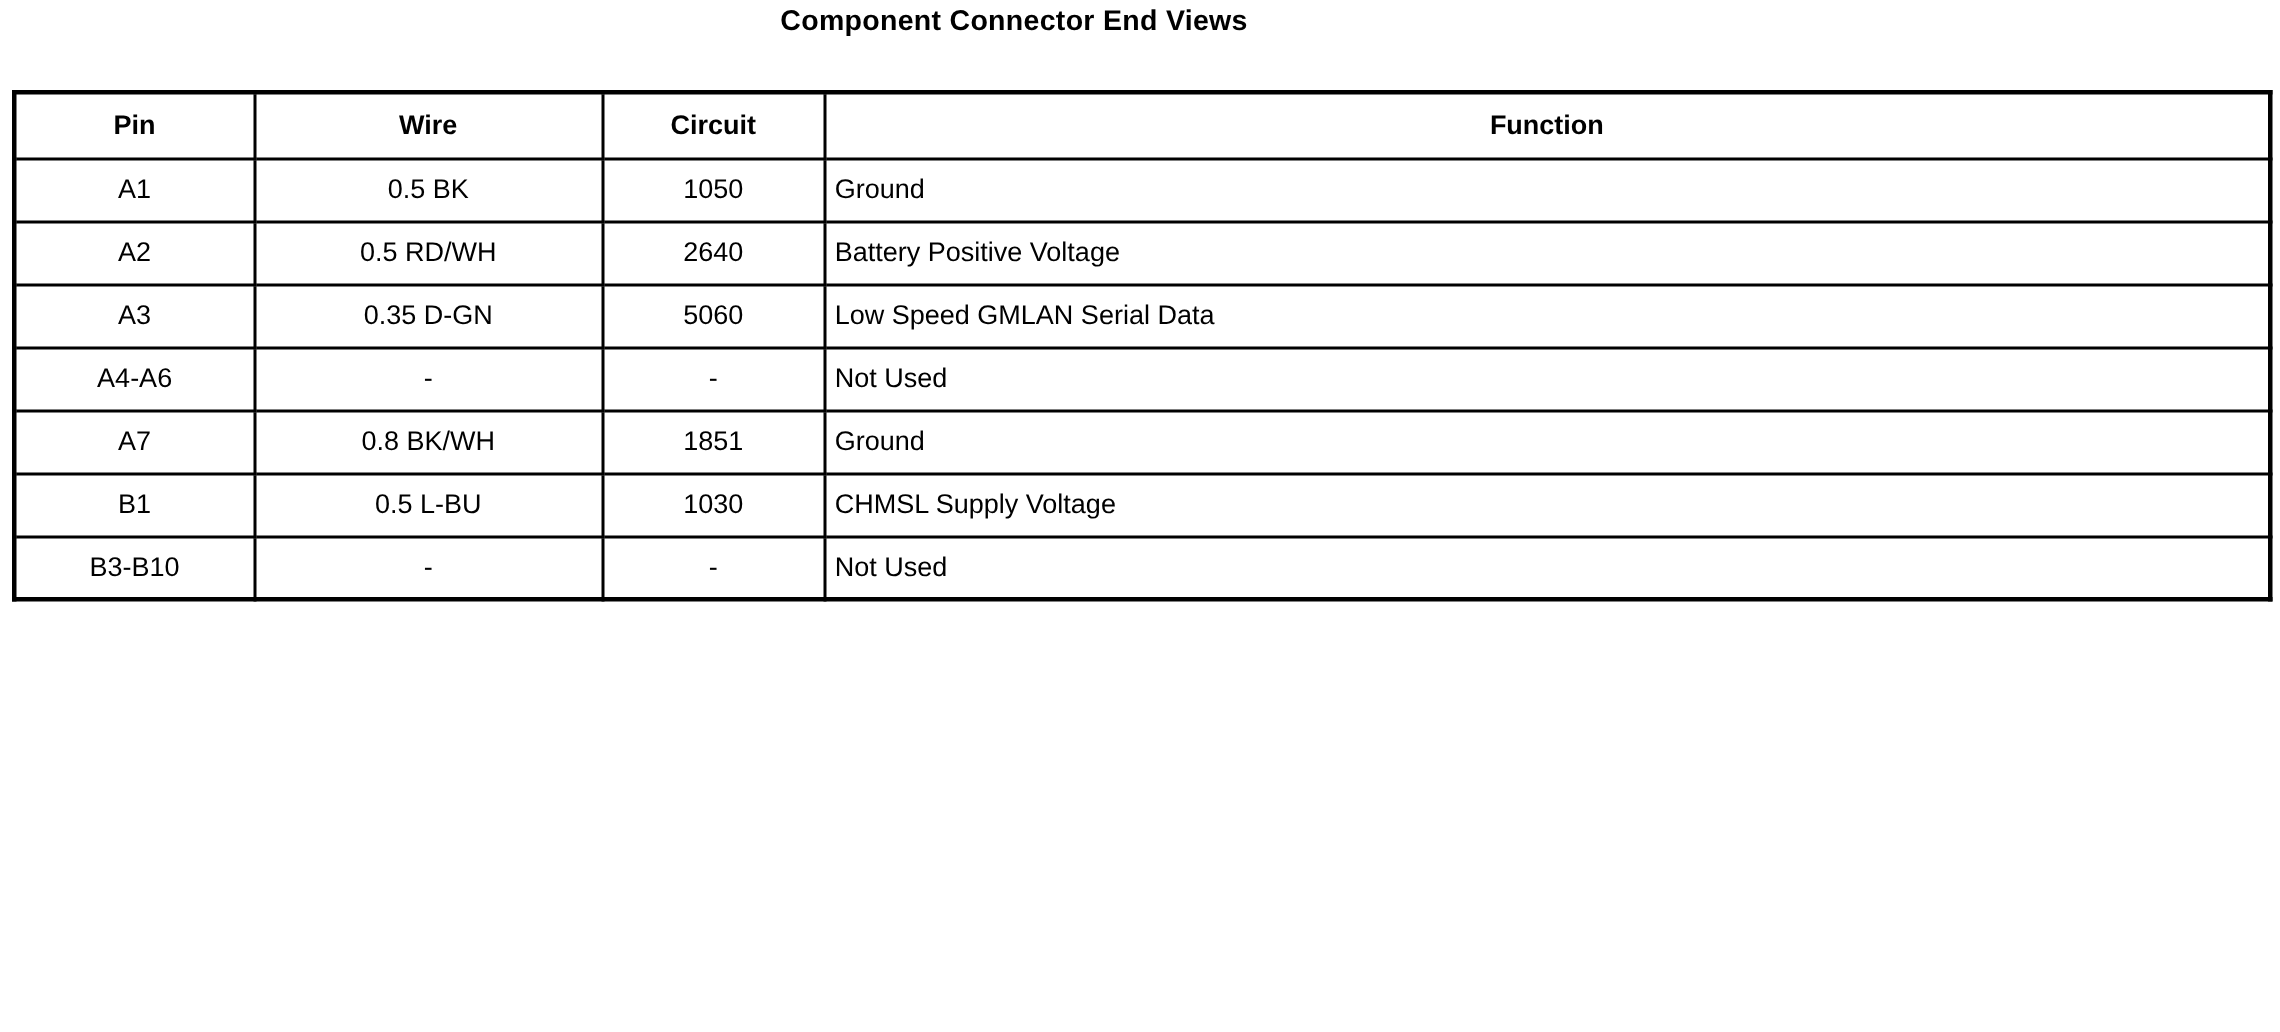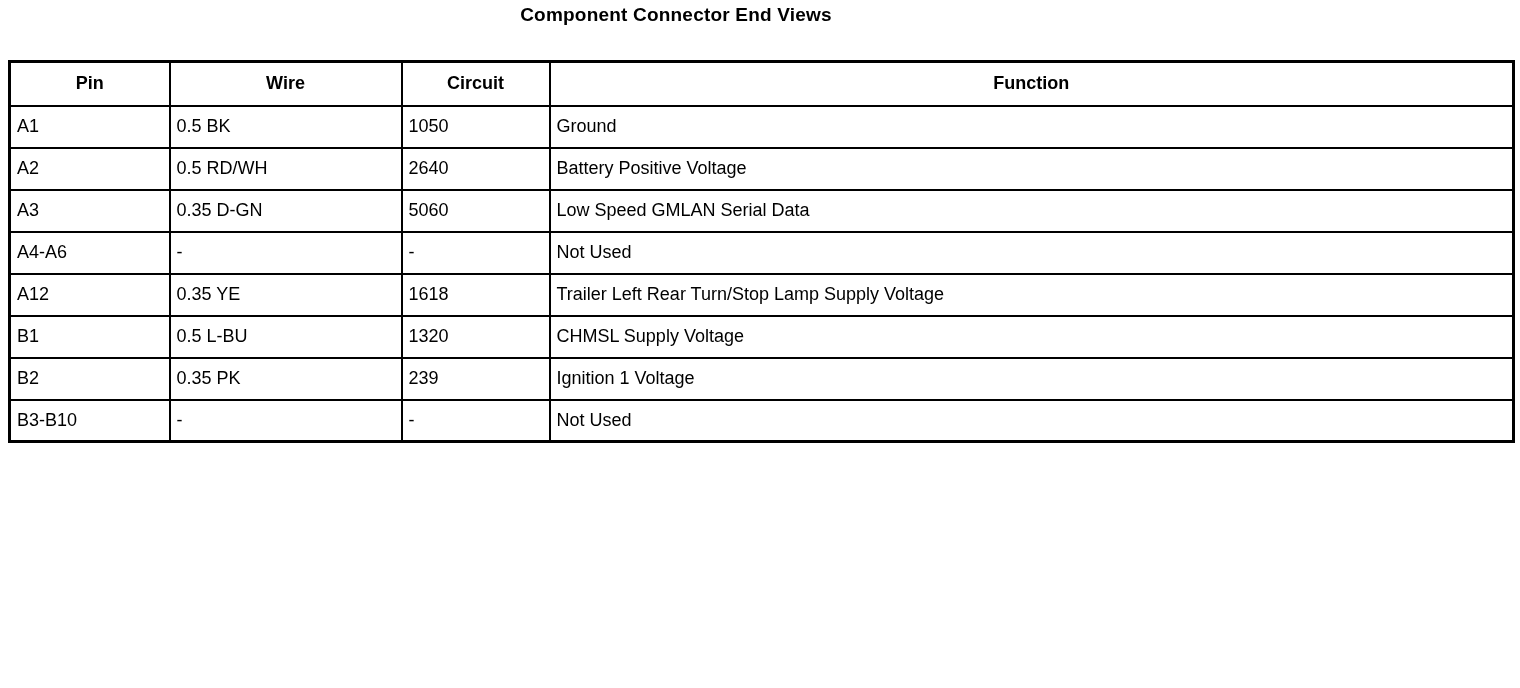--- a/index.html
+++ b/index.html
@@ -52,21 +52,21 @@
     font-size: 18px;
     height: 42px;
     padding: 0 6px;
     box-sizing: border-box;
   }
   table.connector-table thead th {
     font-weight: bold;
     text-align: center;
     height: 44px;
   }
-  td.center { }
+  td.center { text-align: center; }
   td.left   { text-align: left; padding-left: 10px; margin-left: 16px; }
 </style>
 </head>
 <body>
 
 <div class="page">
 
   <div class="doc-title">Component Connector End Views</div>
 
   <div class="table-wrap">
@@ -104,36 +104,30 @@
             <td class="center">5060</td>
             <td class="left">Low Speed GMLAN Serial Data</td>
           </tr>
           <tr>
             <td class="center">A4-A6</td>
             <td class="center">-</td>
             <td class="center">-</td>
             <td class="left">Not Used</td>
           </tr>
           <tr>
-            <td class="center">A12</td>
-            <td class="center">0.35 YE</td>
-            <td class="center">1618</td>
-            <td class="left">Trailer Left Rear Turn/Stop Lamp Supply Voltage</td>
+            <td class="center">A7</td>
+            <td class="center">0.8 BK/WH</td>
+            <td class="center">1851</td>
+            <td class="left">Ground</td>
           </tr>
           <tr>
             <td class="center">B1</td>
             <td class="center">0.5 L-BU</td>
-            <td class="center">1320</td>
+            <td class="center">1030</td>
             <td class="left">CHMSL Supply Voltage</td>
-          </tr>
-          <tr>
-            <td class="center">B2</td>
-            <td class="center">0.35 PK</td>
-            <td class="center">239</td>
-            <td class="left">Ignition 1 Voltage</td>
           </tr>
           <tr>
             <td class="center">B3-B10</td>
             <td class="center">-</td>
             <td class="center">-</td>
             <td class="left">Not Used</td>
           </tr>
         </tbody>
     </table>
   </div>

